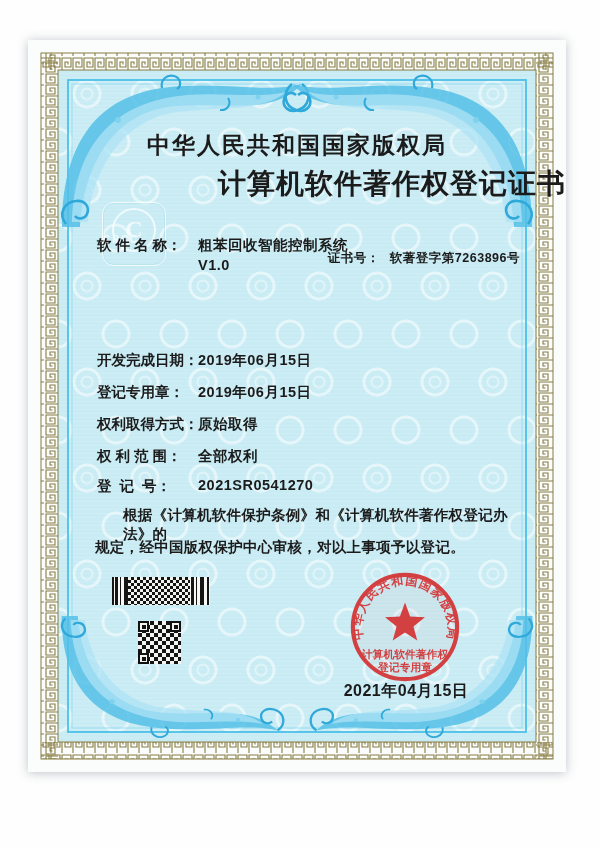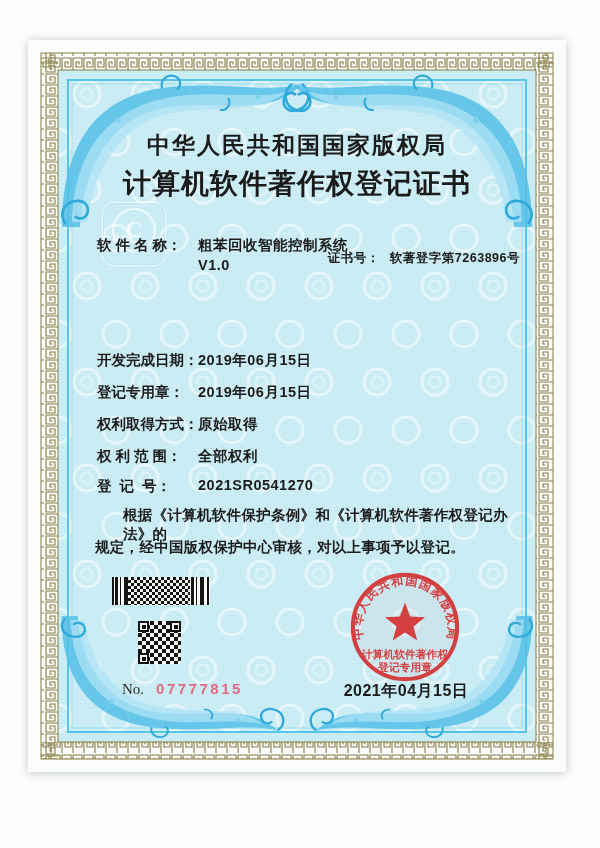--- a/index.html
+++ b/index.html
@@ -41,21 +41,21 @@
     position:absolute;left:0;bottom:20px;width:100%;text-align:left;
     color:rgba(255,255,255,.95);font-size:10px;font-weight:bold;letter-spacing:2px;
   }
 
   .h1{
     position:absolute;left:0;top:90px;width:100%;text-align:center;
     font-family:"Liberation Serif","DejaVu Serif",serif;font-weight:bold;
     font-size:23px;letter-spacing:2px;
   }
   .h2{
-    position:absolute;left:0;top:125px;width:100%;text-align:center;
+    position:absolute;left:0;top:125px;width:100%;text-align:right;
     font-family:"Liberation Serif","DejaVu Serif",serif;font-weight:bold;
     font-size:28px;letter-spacing:1px;
   }
   .certno{
     position:absolute;top:166px;right:46px;font-size:12.5px;font-weight:bold;letter-spacing:.5px;margin-top:44px;
   }
   .certno .lbl{margin-right:10px;}
 
   .row{position:absolute;left:0;width:100%;height:20px;}
   .row .lbl{position:absolute;left:69px;font-size:14.5px;font-weight:bold;white-space:pre;}
@@ -201,23 +201,20 @@
     <div class="barcode">
         <div class="dense"></div>
       </div>
 
     <div class="qr">
       <div class="f tl"></div>
       <div class="f tr"></div>
       <div class="f bl"></div>
     </div>
 
-    <div class="serial">
-      <span class="no">No.</span><span class="num">07777815</span>
-    </div>
 
     <div class="issue-date">2021年04月15日</div>
 
     <svg class="seal" width="118" height="118" viewBox="0 0 120 120">
       <circle cx="60" cy="60" r="53" fill="rgba(230,60,60,0.04)" stroke="#d43030" stroke-width="4.2"></circle>
       <path id="sealArc" d="M 23.5 85.5 A 44 44 0 1 1 96.5 85.5" fill="none"></path>
       <text font-size="12.3" fill="#d43030" font-weight="bold" letter-spacing="1.2"><textPath href="#sealArc" startOffset="50%" text-anchor="middle">中华人民共和国国家版权局</textPath></text>
       <polygon fill="#d43030" points="60,35 65.2,49.3 80.3,50 68.6,59.4 72.5,73.8 60,65.6 47.5,73.8 51.4,59.4 39.7,50 54.8,49.3"></polygon>
       <text x="60" y="92" text-anchor="middle" font-size="11" font-weight="bold" fill="#d43030">计算机软件著作权</text>
       <text x="60" y="105" text-anchor="middle" font-size="11" font-weight="bold" fill="#d43030">登记专用章</text>

